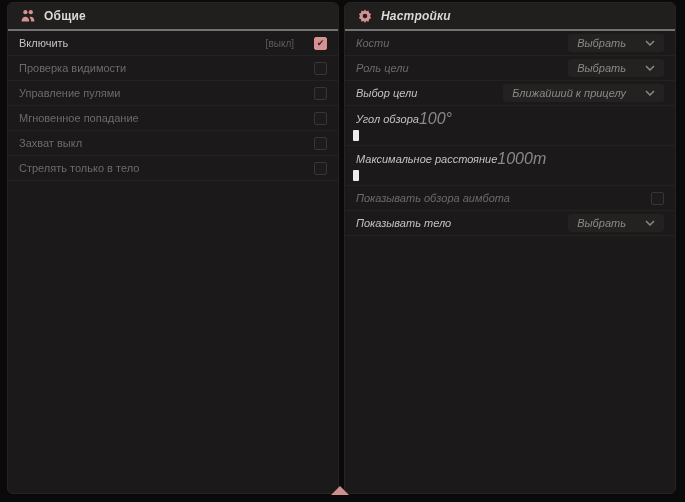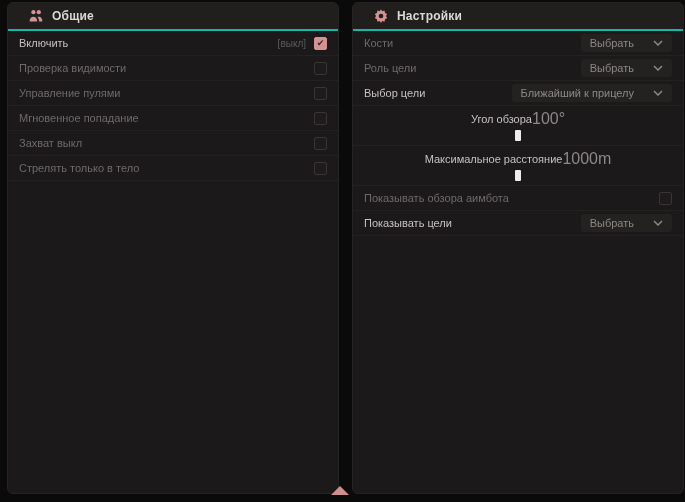--- a/index.html
+++ b/index.html
@@ -14,58 +14,58 @@
     position:absolute;
     top:2px;
     width:332px;
     height:492px;
     background:#1b1919;
     border-radius:6px;
     border:1px solid #262323;
     overflow:hidden;
   }
   .panel.left { left:7px; }
-  .panel.right { left:352px; }
+  .panel.right { left:344px;font-style:italic; }
   .panel-header {
     height:28px;
     display:flex;
     align-items:center;
     gap:8px;
-    padding:0 20px;
+    padding:0 12px;
     background:#211e1e;
-    border-bottom:2px solid #14b8a6;
+    border-bottom:2px solid #737373;
   }
   .panel-title {
     color:#ddd8d8;
     font-size:12px;
     font-weight:bold;
     letter-spacing:.2px;
   }
   .hicon { width:16px; height:16px; display:block; }
   .rows { }
   .row {
     min-height:25px;
     display:flex;
     align-items:center;
     justify-content:space-between;
     padding:0 11px;
     border-bottom:1px solid rgba(255,255,255,0.035);
   }
   .row.slider-row {
     flex-direction:column;
-    align-items:center;
+    align-items:flex-start;
     justify-content:center;
     padding-top:4px;
     padding-bottom:7px;
     min-height:28px;
   }
   .slider-top { display:flex; justify-content:space-between; align-items:center; margin-bottom:5px; }
   .lbl { font-size:11px; color:#c7c2c2; }
   .lbl.dim { color:#6f6a6a; }
-  .right-cluster { display:flex; align-items:center; gap:8px; }
+  .right-cluster { display:flex; align-items:center; gap:20px; }
   .badge { font-size:10px; color:#5f5b5b; }
   .checkbox {
     width:13px; height:13px;
     border-radius:2px;
     background:#1d1b1b;
     border:1px solid #393535;
     display:flex; align-items:center; justify-content:center;
     font-size:9px; line-height:1;
     color:transparent;
   }
@@ -233,21 +233,21 @@
         </div>
       </div>
     </div>
 
     <div class="row">
       <span class="lbl dim">Показывать обзора аимбота</span>
       <span class="checkbox"></span>
     </div>
 
     <div class="row">
-      <span class="lbl">Показывать цели</span>
+      <span class="lbl">Показывать тело</span>
       <span class="select">
         <span class="select-value">Выбрать</span>
         <span>
           <svg class="chev" width="10" height="6" viewBox="0 0 10 6">
               <polyline points="1,1 5,5 9,1" fill="none" stroke="#8d8888" stroke-width="1.5"></polyline>
             </svg>
         </span>
       </span>
     </div>
 

